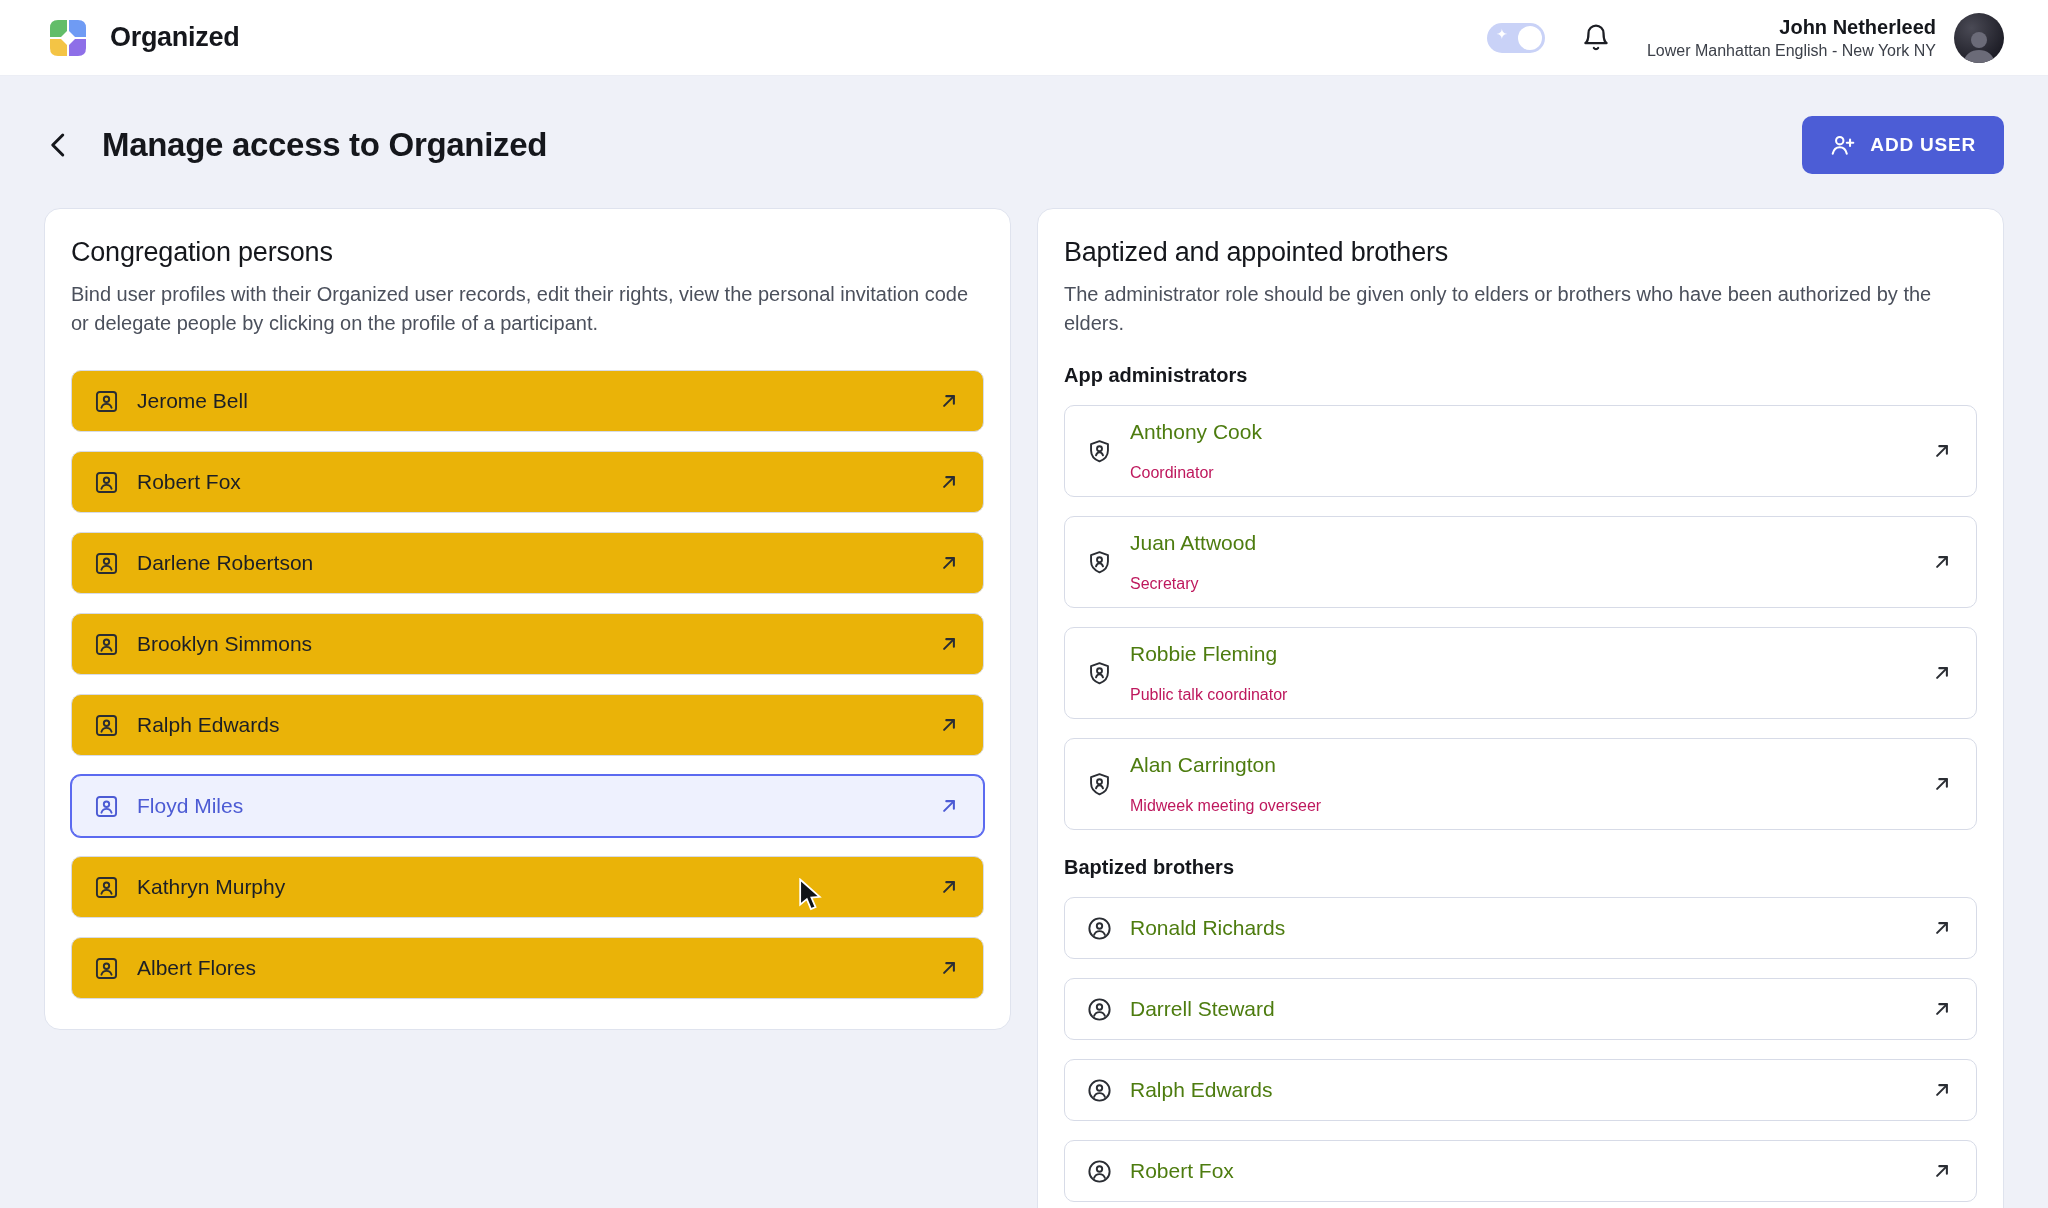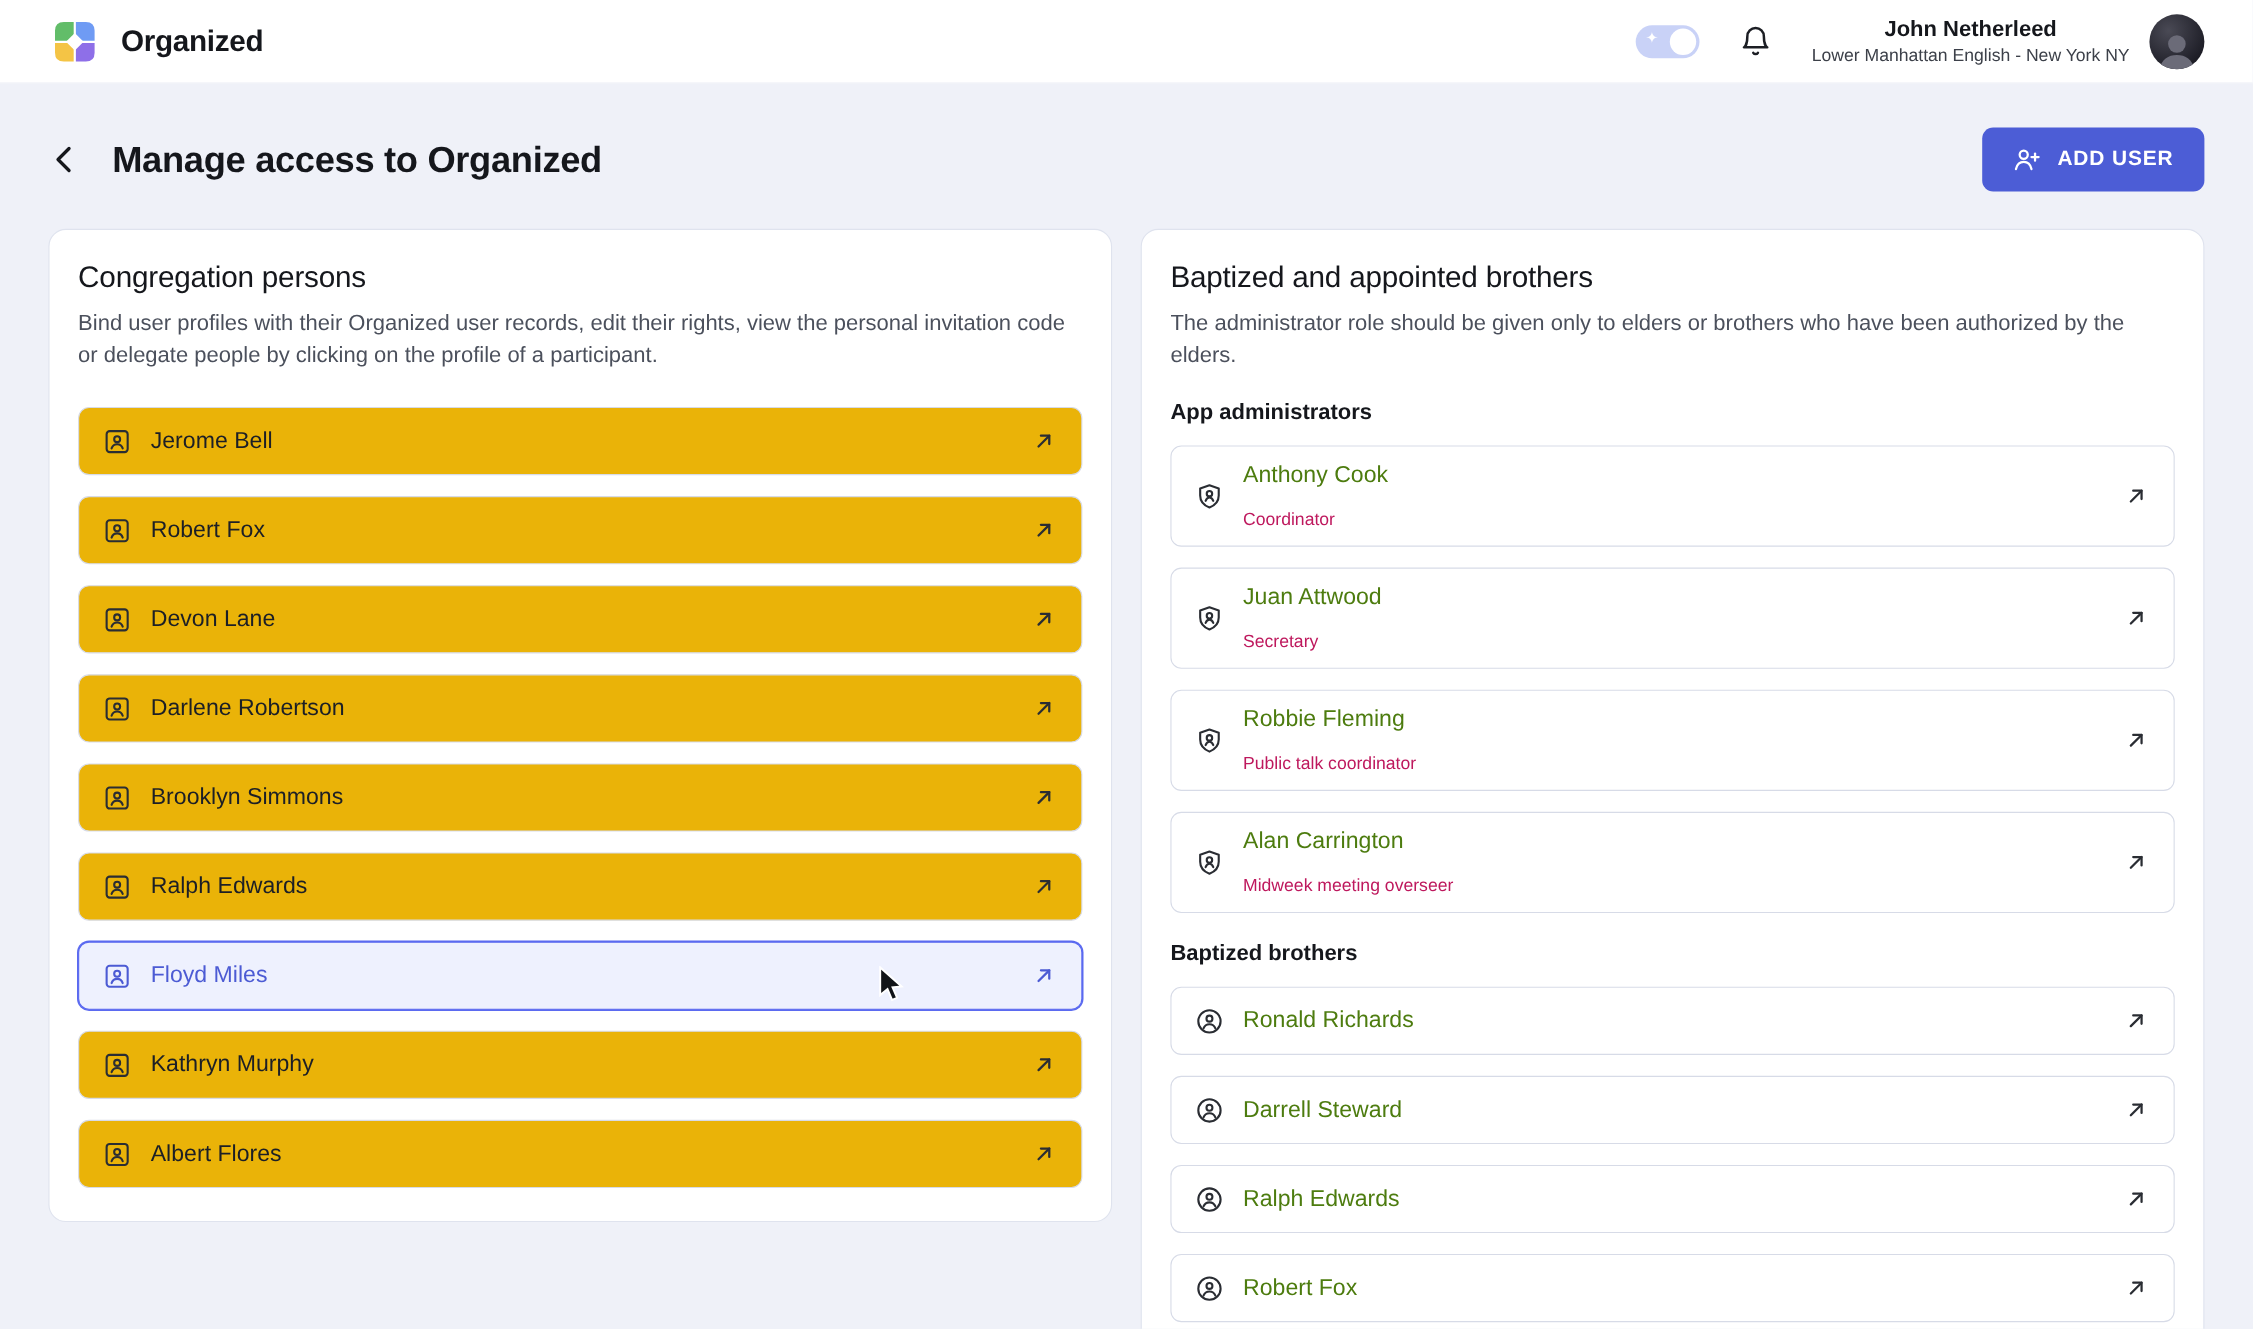--- a/index.html
+++ b/index.html
@@ -41,21 +41,21 @@
     background: #ffffff;
   }
   .theme-toggle .spark {
     position: absolute; left: 9px; top: 4px;
     color: #ffffff; font-size: 14px; line-height: 14px;
   }
 
   .bell-btn { background: none; border: none; cursor: pointer; display: flex; }
 
   .user-block { display: flex; align-items: center; gap: 18px; }
-  .user-texts { text-align: center; }
+  .user-texts { text-align: right; }
   .user-name { font-size: 20px; font-weight: 700; color: #15171c; }
   .user-subtitle { font-size: 16px; color: #3c4049; margin-top: 3px; }
   .avatar {
     width: 50px; height: 50px; border-radius: 50%;
     background: radial-gradient(circle at 35% 30%, #4a4a55, #1d1d26 75%);
     overflow: hidden;
     display: flex; align-items: flex-end; justify-content: center;
     cursor: pointer;
   }
 
@@ -239,36 +239,20 @@
           </span>
         <span class="person-name">Robert Fox</span>
         <button class="row-arrow">
             <svg width="26" height="26" viewBox="0 0 24 24" fill="none" stroke-width="1.9" stroke-linecap="round" stroke-linejoin="round">
               <path d="M7.5 16.5 L16.5 7.5"></path>
               <path d="M9.5 7.5 H16.5 V14.5"></path>
             </svg>
           </button>
       </div>
 
-      <div class="person-row">
-        <span class="row-icon">
-            <svg width="27" height="27" viewBox="0 0 24 24" fill="none" stroke-width="1.7" stroke-linecap="round" stroke-linejoin="round">
-              <rect x="3.5" y="3.5" width="17" height="17" rx="2.5"></rect>
-              <circle cx="12" cy="10" r="2.4"></circle>
-              <path d="M7.5 17.5c.8-2.4 2.5-3.4 4.5-3.4s3.7 1 4.5 3.4"></path>
-            </svg>
-          </span>
-        <span class="person-name">Devon Lane</span>
-        <button class="row-arrow">
-            <svg width="26" height="26" viewBox="0 0 24 24" fill="none" stroke-width="1.9" stroke-linecap="round" stroke-linejoin="round">
-              <path d="M7.5 16.5 L16.5 7.5"></path>
-              <path d="M9.5 7.5 H16.5 V14.5"></path>
-            </svg>
-          </button>
-      </div>
 
       <div class="person-row">
         <span class="row-icon">
             <svg width="27" height="27" viewBox="0 0 24 24" fill="none" stroke-width="1.7" stroke-linecap="round" stroke-linejoin="round">
               <rect x="3.5" y="3.5" width="17" height="17" rx="2.5"></rect>
               <circle cx="12" cy="10" r="2.4"></circle>
               <path d="M7.5 17.5c.8-2.4 2.5-3.4 4.5-3.4s3.7 1 4.5 3.4"></path>
             </svg>
           </span>
         <span class="person-name">Darlene Robertson</span>

